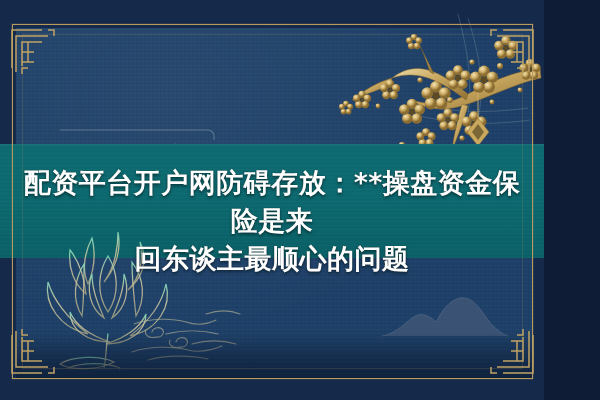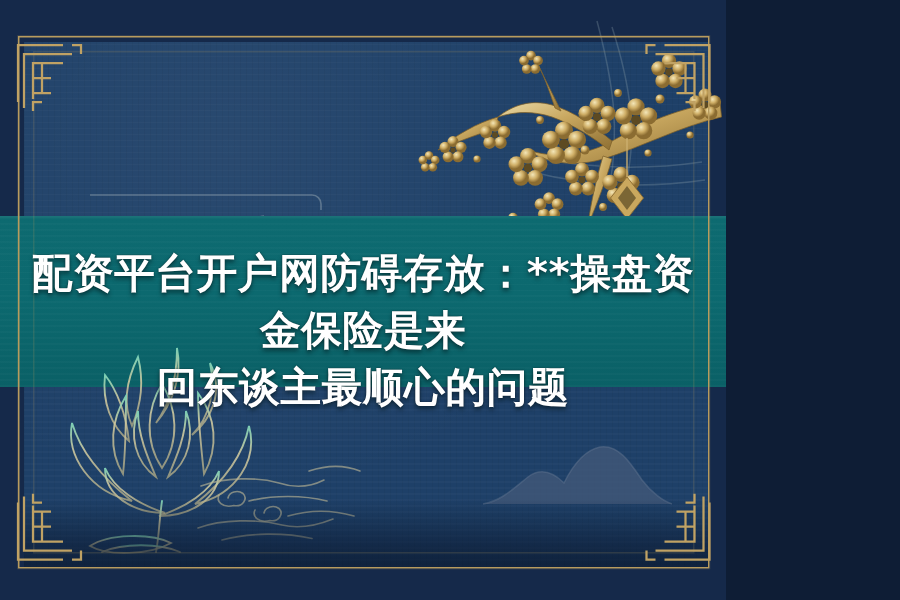--- a/index.html
+++ b/index.html
@@ -2,21 +2,21 @@
 <html><head>
 <meta charset="utf-8">
 <style>
   html, body {
     margin: 0;
     padding: 0;
     background: #0e1d35;
   }
   #stage {
     position: relative;
-    width: 484px;
+    width: 544px;
     height: 400px;
     overflow: hidden;
     font-family: "DejaVu Sans", "Liberation Sans", sans-serif;
     background: #15294a;
   }
 
   
   .outer-bg {
     position: absolute;
     inset: 0;

